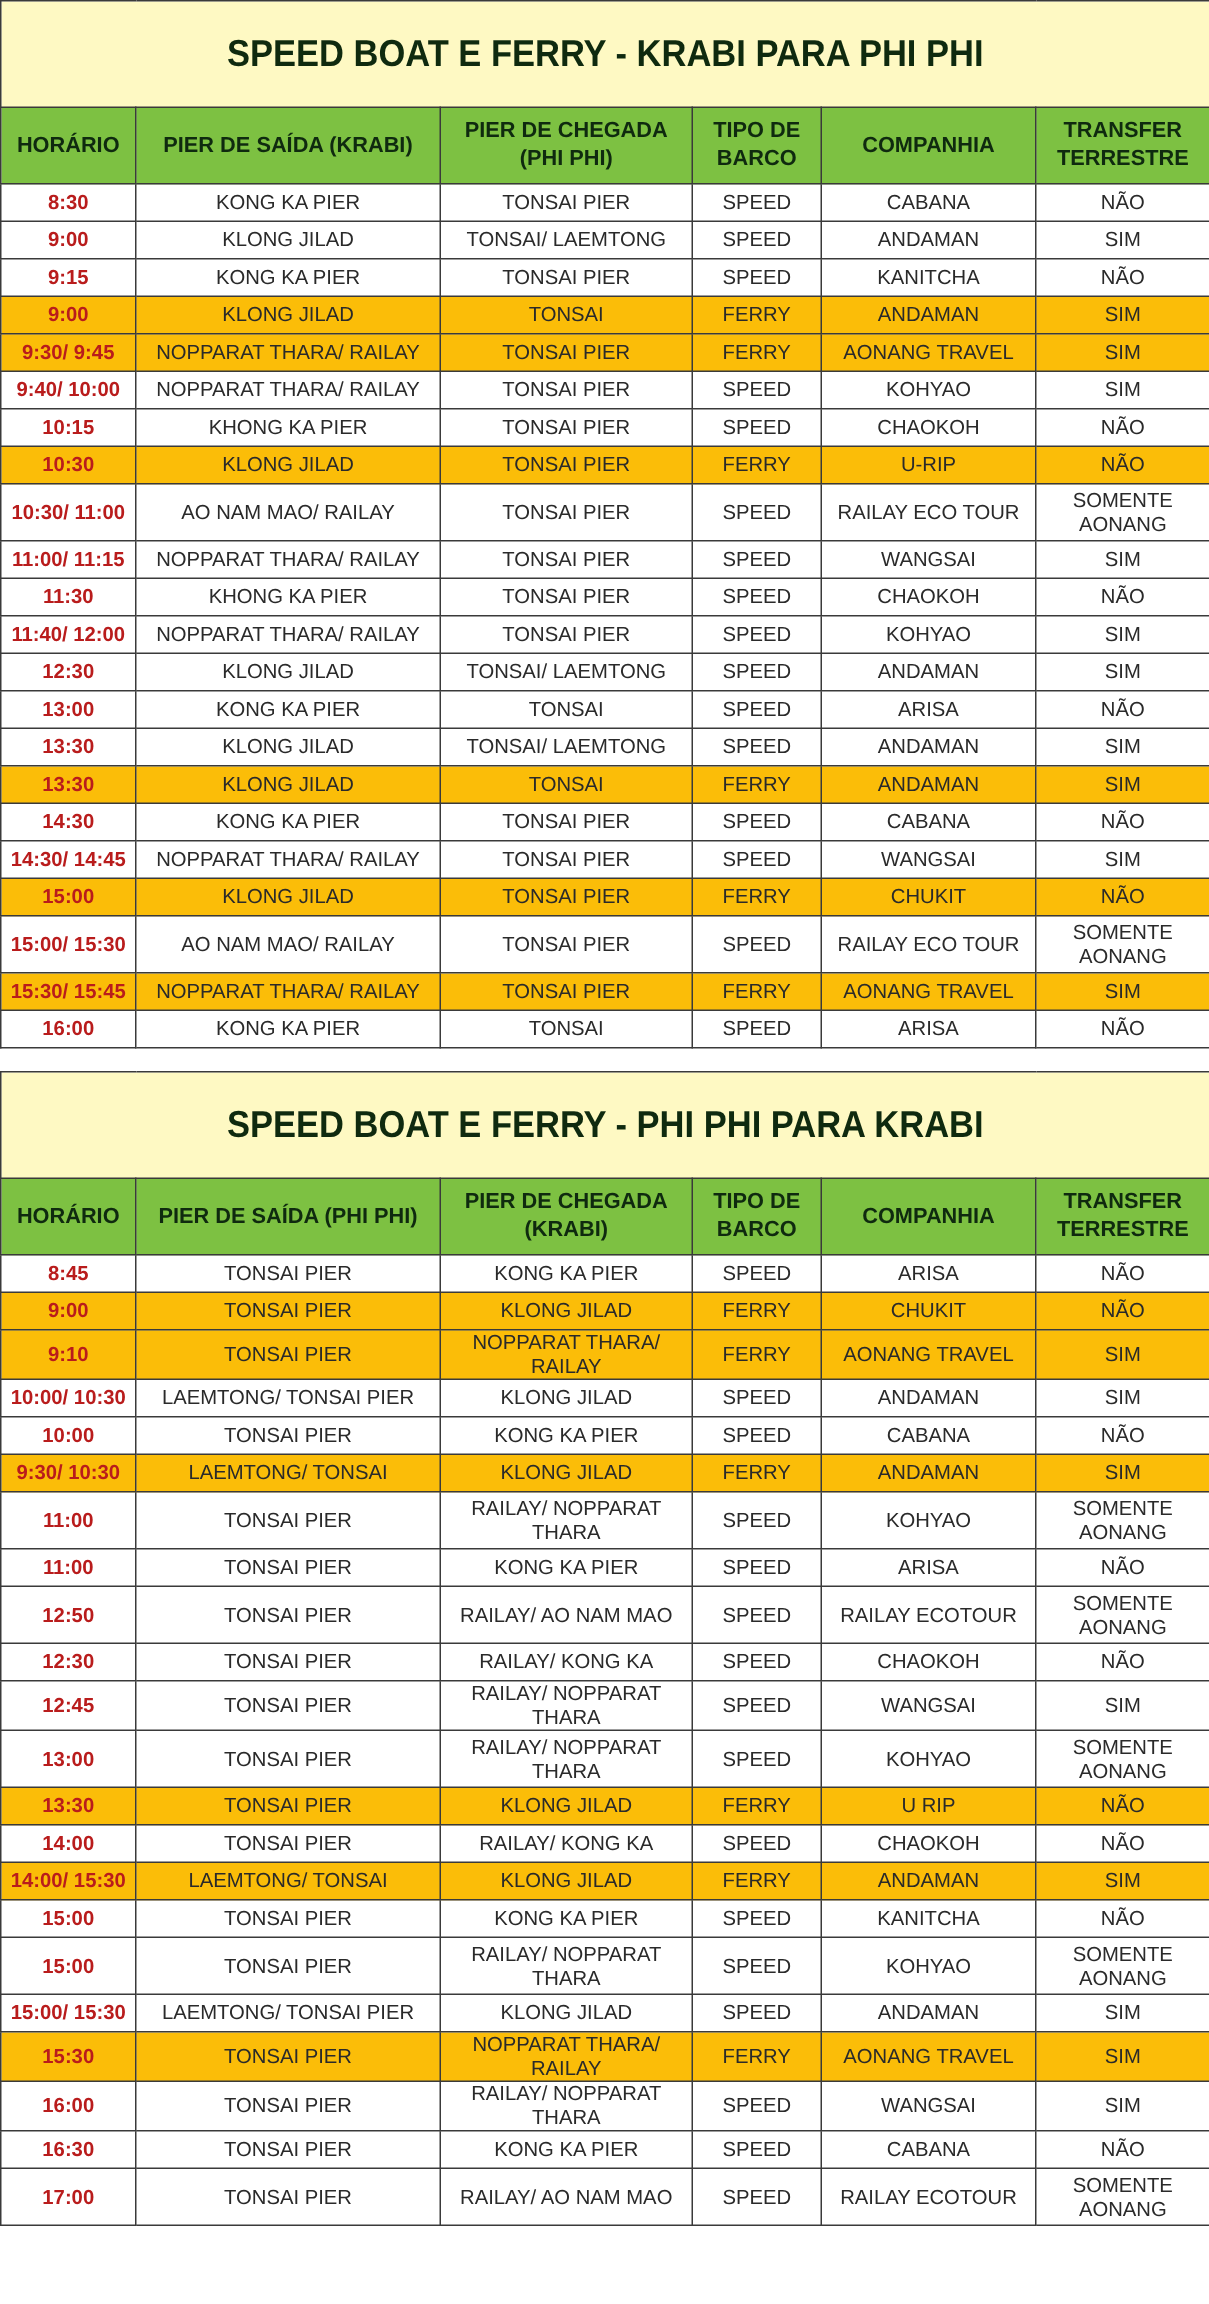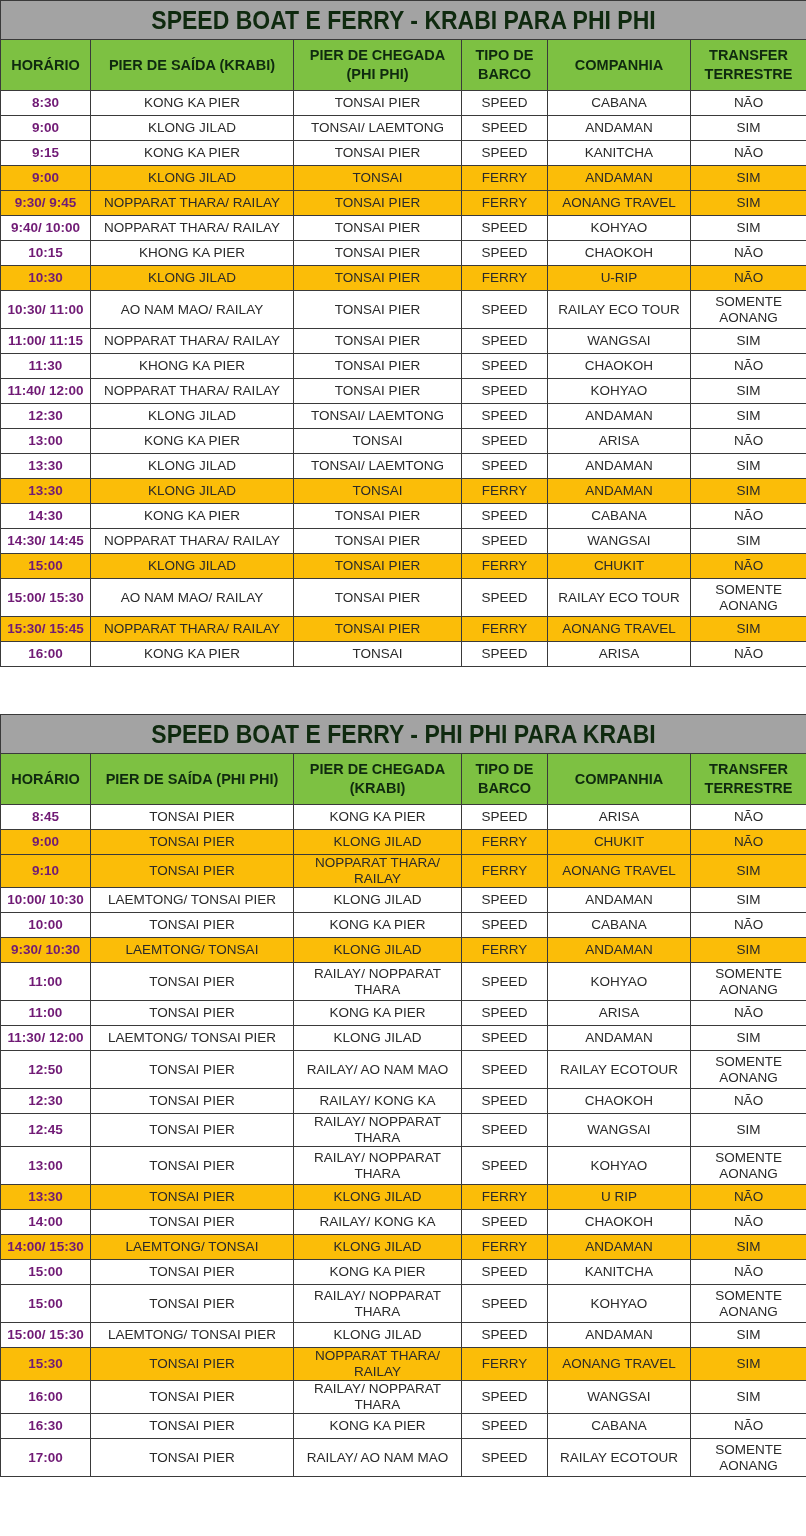--- a/index.html
+++ b/index.html
@@ -4,25 +4,25 @@
 <style>
   html, body { margin: 0; padding: 0; background: #ffffff; }
   body { width: 806px; height: 1536px; overflow: hidden; font-family: "Liberation Sans", sans-serif; }
   .sheet { position: absolute; left: 0; width: 806px; }
   #sheet1 { top: 0; }
   #sheet2 { top: 714px; }
   table { border-collapse: collapse; width: 806px; table-layout: fixed; }
   col.c0 { width: 90px; } col.c1 { width: 203px; } col.c2 { width: 168px; }
   col.c3 { width: 86px; } col.c4 { width: 143px; } col.c5 { width: 116px; }
   td, th { border: 1.5px solid #3a3a3a; text-align: center; vertical-align: middle; padding: 0 2px; color: #2a2a2a; }
-  .title-cell { background: #a3a3a3; height: 38px; padding: 0; }
+  .title-cell { background: #fef9c3; height: 38px; padding: 16px; }
   .title-text { display: block; font-weight: bold; font-size: 25px; color: #0f2a0f; transform: scaleX(0.92); }
   th { background: #7dc142; color: #0f2a0f; font-weight: bold; font-size: 14.5px; height: 50px; line-height: 19px; }
   td { font-size: 13.5px; height: 24px; line-height: 16px; background: #ffffff; }
-  td.time { font-weight: bold; font-size: 13.5px; color: #701a75; margin-left: 48px; }
+  td.time { font-weight: bold; font-size: 13.5px; color: #b91c1c; margin-left: 48px; }
   td.tall { height: 37px; }
   tr.ferry td { background: #fbbd08; }
 </style>
 </head>
 <body>
 
 <div class="sheet" id="sheet1">
   <table>
     <colgroup>
         <col class="c0">
@@ -312,28 +312,20 @@
         </tr>
         <tr>
           <td class="time">11:00</td>
           <td>TONSAI PIER</td>
           <td>KONG KA PIER</td>
           <td>SPEED</td>
           <td>ARISA</td>
           <td>NÃO</td>
         </tr>
         <tr>
-          <td class="time">11:30/ 12:00</td>
-          <td>LAEMTONG/ TONSAI PIER</td>
-          <td>KLONG JILAD</td>
-          <td>SPEED</td>
-          <td>ANDAMAN</td>
-          <td>SIM</td>
-        </tr>
-        <tr>
           <td class="time tall">12:50</td>
           <td class="tall">TONSAI PIER</td>
           <td class="tall">RAILAY/ AO NAM MAO</td>
           <td class="tall">SPEED</td>
           <td class="tall">RAILAY ECOTOUR</td>
           <td class="tall">SOMENTE AONANG</td>
         </tr>
         <tr>
           <td class="time">12:30</td>
           <td>TONSAI PIER</td>

